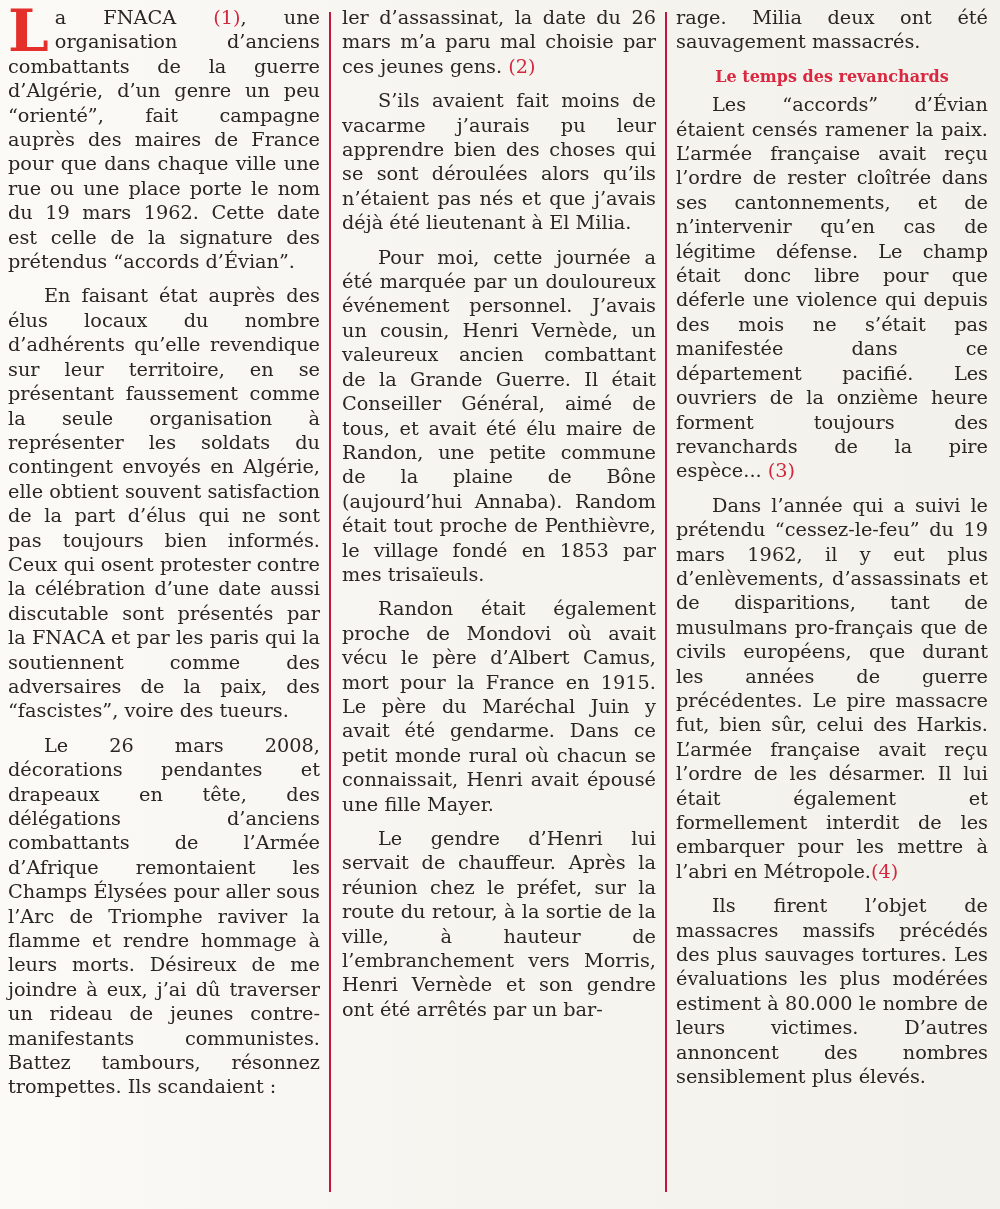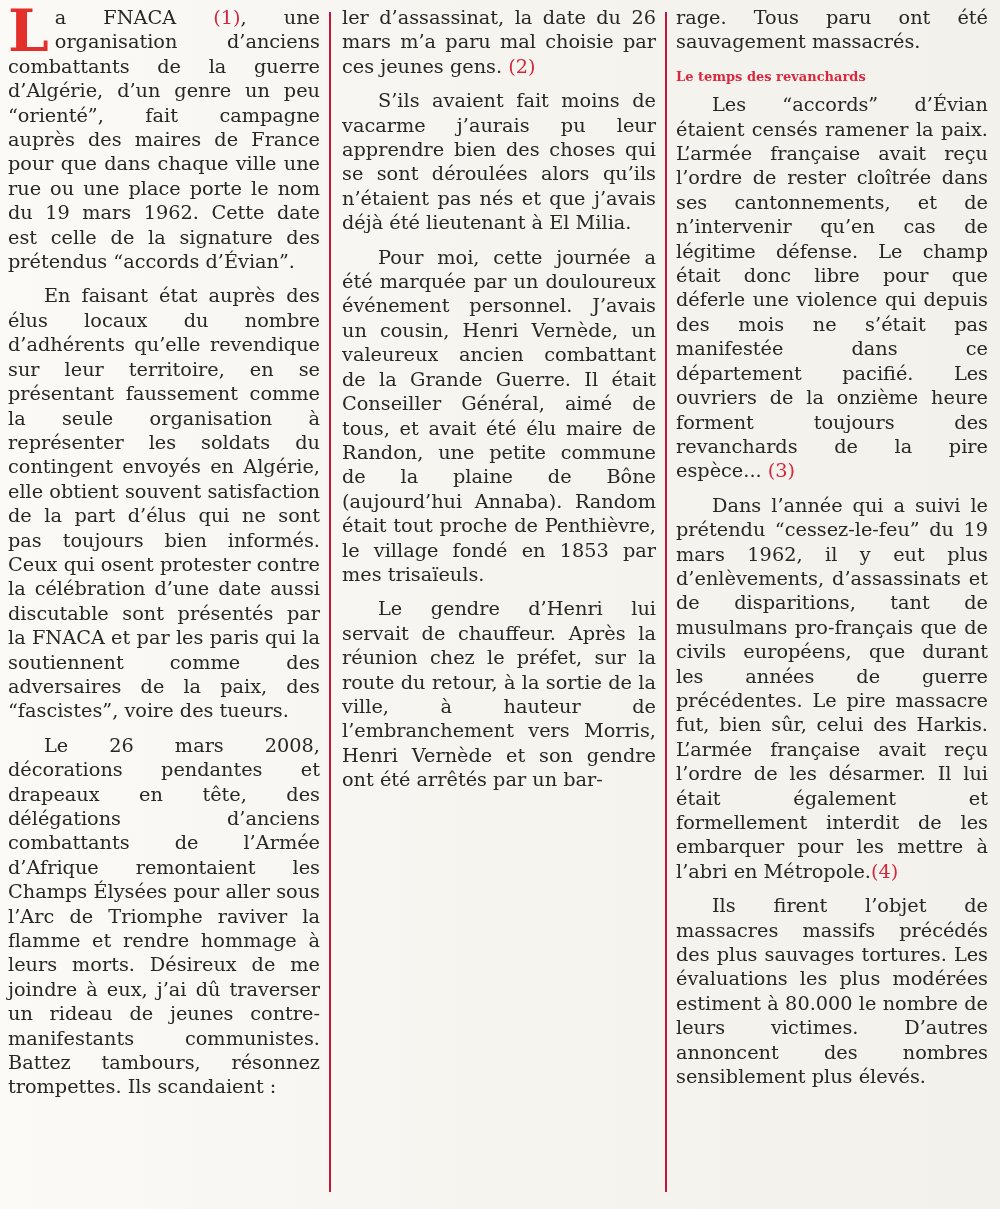--- a/index.html
+++ b/index.html
@@ -36,21 +36,21 @@
     font-size: 58px; line-height: 46px;
     font-weight: bold;
     color: #e4302b;
     margin: 2px 6px 0 0;
     font-family: "DejaVu Serif", serif;
   }
   .ref { color: #d1283e; }
   .subhead {
     font-family: "DejaVu Serif", serif;
     font-weight: bold; color: #d9283f;
-    font-size: 13px; 
+    font-size: 16px; text-align: center;
     margin: 6px 0 4px 0;
   }
 </style>
 </head>
 <body>
 
 <div class="page">
 
   <div class="rule rule1"></div>
   <div class="rule rule2"></div>
@@ -64,25 +64,26 @@
       <span>Le 26 mars 2008, décorations pendantes et drapeaux en tête, des délégations d’anciens combattants de l’Armée d’Afrique remontaient les Champs Élysées pour aller sous l’Arc de Triomphe raviver la flamme et rendre hommage à leurs morts. Désireux de me joindre à eux, j’ai dû traverser un rideau de jeunes contre-manifestants communistes. Battez tambours, résonnez trompettes. Ils scandaient : </span>
     </p>
   </div>
 
   <div class="col col2">
     <p class="cont">
       <span>ler d’assassinat, la date du 26 mars m’a paru mal choisie par ces jeunes gens. </span><span class="ref">(2)</span>
     </p>
     <p>S’ils avaient fait moins de vacarme j’aurais pu leur apprendre bien des choses qui se sont déroulées alors qu’ils n’étaient pas nés et que j’avais déjà été lieutenant à El Milia.</p>
     <p>Pour moi, cette journée a été marquée par un douloureux événement personnel. J’avais un cousin, Henri Vernède, un valeureux ancien combattant de la Grande Guerre. Il était Conseiller Général, aimé de tous, et avait été élu maire de Randon, une petite commune de la plaine de Bône (aujourd’hui Annaba). Random était tout proche de Penthièvre, le village fondé en 1853 par mes trisaïeuls.</p>
+    <p>Randon était également proche de Mondovi où avait vécu le père d’Albert Camus, mort pour la France en 1915. Le père du Maréchal Juin y avait été gendarme. Dans ce petit monde rural où chacun se connaissait, Henri avait épousé une fille Mayer.</p>
     <p>Le gendre d’Henri lui servait de chauffeur. Après la réunion chez le préfet, sur la route du retour, à la sortie de la ville, à hauteur de l’embranchement vers Morris, Henri Vernède et son gendre ont été arrêtés par un bar-</p>
   </div>
 
   <div class="col col3">
-    <p class="cont">rage. Tous paru ont été sauvagement massacrés.</p>
+    <p class="cont">rage. Milia deux ont été sauvagement massacrés.</p>
     <div class="subhead">Le temps des revanchards</div>
     <p>
       <span>Les “accords” d’Évian étaient censés ramener la paix. L’armée française avait reçu l’ordre de rester cloîtrée dans ses cantonnements, et de n’intervenir qu’en cas de légitime défense. Le champ était donc libre pour que déferle une violence qui depuis des mois ne s’était pas manifestée dans ce département pacifié. Les ouvriers de la onzième heure forment toujours des revanchards de la pire espèce... </span><span class="ref">(3)</span>
     </p>
     <p>
       <span>Dans l’année qui a suivi le prétendu “cessez-le-feu” du 19 mars 1962, il y eut plus d’enlèvements, d’assassinats et de disparitions, tant de musulmans pro-français que de civils européens, que durant les années de guerre précédentes. Le pire massacre fut, bien sûr, celui des Harkis. L’armée française avait reçu l’ordre de les désarmer. Il lui était également et formellement interdit de les embarquer pour les mettre à l’abri en Métropole.</span><span class="ref">(4)</span>
     </p>
     <p>Ils firent l’objet de massacres massifs précédés des plus sauvages tortures. Les évaluations les plus modérées estiment à 80.000 le nombre de leurs victimes. D’autres annoncent des nombres sensiblement plus élevés.</p>
 
   </div>

